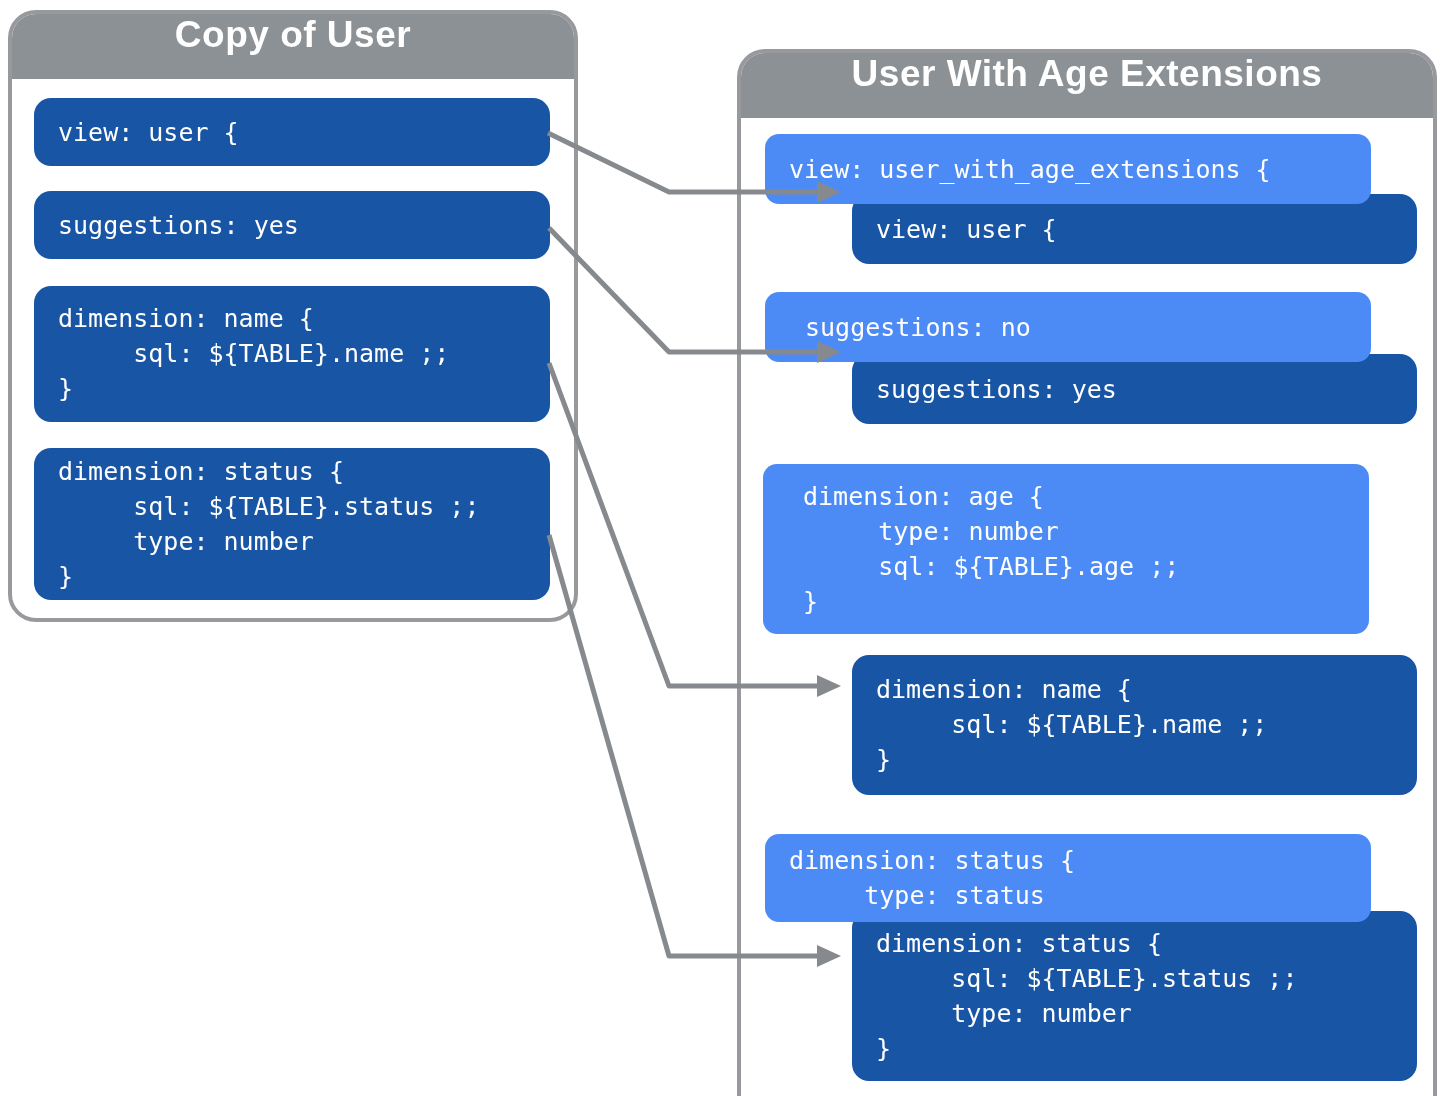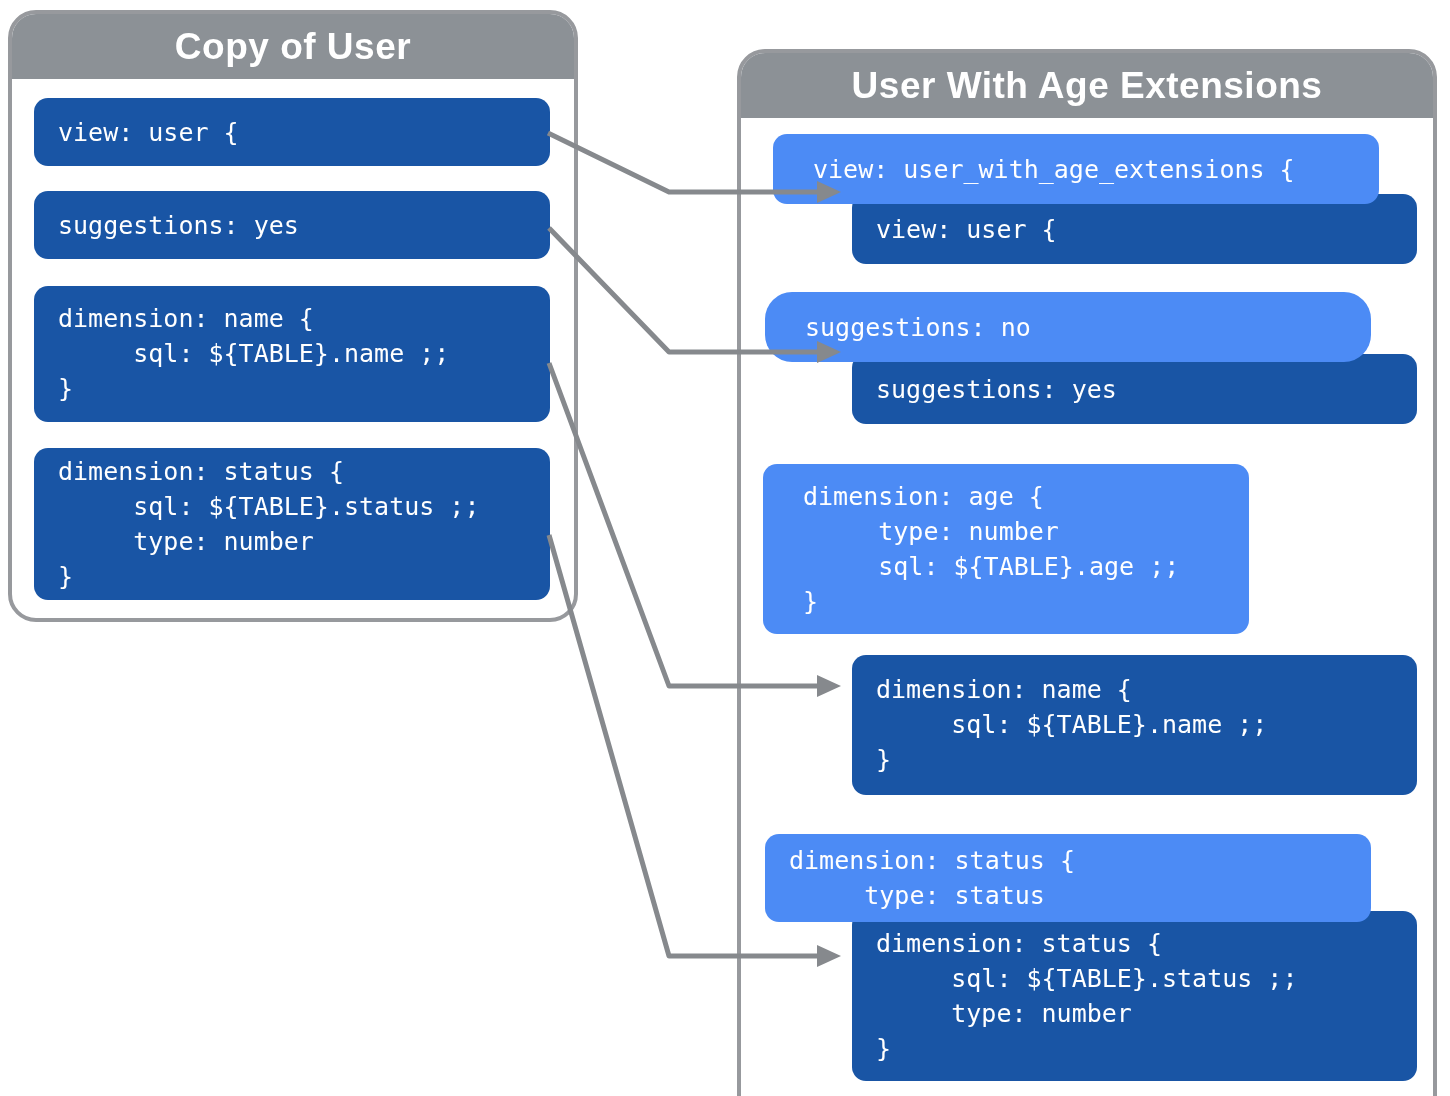--- a/index.html
+++ b/index.html
@@ -16,38 +16,38 @@
     border:4px solid #97999D;
     border-radius:28px;
     box-sizing:border-box;
     overflow:hidden;
   }
   #left-panel{left:8px;top:10px;width:570px;height:612px;}
   #right-panel{left:737px;top:10px;width:700px;height:1076px;margin-top:39px;}
   .panel-header{
     position:absolute;top:0;left:0;right:0;height:65px;
     background:#8C9196;
-    display:flex;align-items:center;justify-content:center;
+    display:flex;justify-content:center;
   }
   .panel-title{
     color:#ffffff;
     font-size:37px;
     font-weight:bold;
     letter-spacing:0.5px;
   }
   .code{
     position:absolute;
     border-radius:14px;
     color:#ffffff;
     font-family:"DejaVu Sans Mono","Liberation Mono",monospace;
     font-size:25px;
     line-height:35px;
     box-sizing:border-box;
   }
-  .dark{background:#1955A5;}
+  .dark{background:#1955A5;border-radius:17px;}
   .light{background:#4C8BF5;}
   .z2{z-index:2;}
   .z3{z-index:3;}
   .single{display:flex;align-items:center;}
   .code-line{white-space:pre;}
   #arrow-overlay{
     position:absolute;left:0;top:0;width:1450px;height:1096px;
     z-index:10;pointer-events:none;
   }
 </style>
@@ -81,35 +81,35 @@
       <div class="code-line">     type: number</div>
       <div class="code-line">}</div>
     </div>
   </div>
 
   <div class="panel" id="right-panel">
     <div class="panel-header">
       <div class="panel-title">User With Age Extensions</div>
     </div>
 
-    <div class="code light single z3" style="left:32px;top:81px;width:606px;height:70px;padding-left:40px;">
+    <div class="code light single z3" style="left:24px;top:81px;width:606px;height:70px;padding-left:24px;">
       <div class="code-line">view: user_with_age_extensions {</div>
     </div>
     <div class="code dark single z2" style="left:111px;top:141px;width:565px;height:70px;padding-left:24px;">
       <div class="code-line">view: user {</div>
     </div>
 
-    <div class="code light single z3" style="left:24px;top:239px;width:606px;height:70px;padding-left:40px;border-radius:27px;">
+    <div class="code light single z3" style="left:24px;top:239px;width:606px;height:70px;padding-left:40px;">
       <div class="code-line">suggestions: no</div>
     </div>
     <div class="code dark single z2" style="left:111px;top:301px;width:565px;height:70px;padding-left:24px;">
       <div class="code-line">suggestions: yes</div>
     </div>
 
-    <div class="code light z3" style="left:22px;top:411px;width:486px;height:170px;padding:15px 24px 15px 40px;">
+    <div class="code light z3" style="left:22px;top:411px;width:606px;height:170px;padding:15px 24px 15px 40px;">
       <div class="code-line">dimension: age {</div>
       <div class="code-line">     type: number</div>
       <div class="code-line">     sql: ${TABLE}.age ;;</div>
       <div class="code-line">}</div>
     </div>
 
     <div class="code dark z2" style="left:111px;top:602px;width:565px;height:140px;padding:17px 24px;">
       <div class="code-line">dimension: name {</div>
       <div class="code-line">     sql: ${TABLE}.name ;;</div>
       <div class="code-line">}</div>

